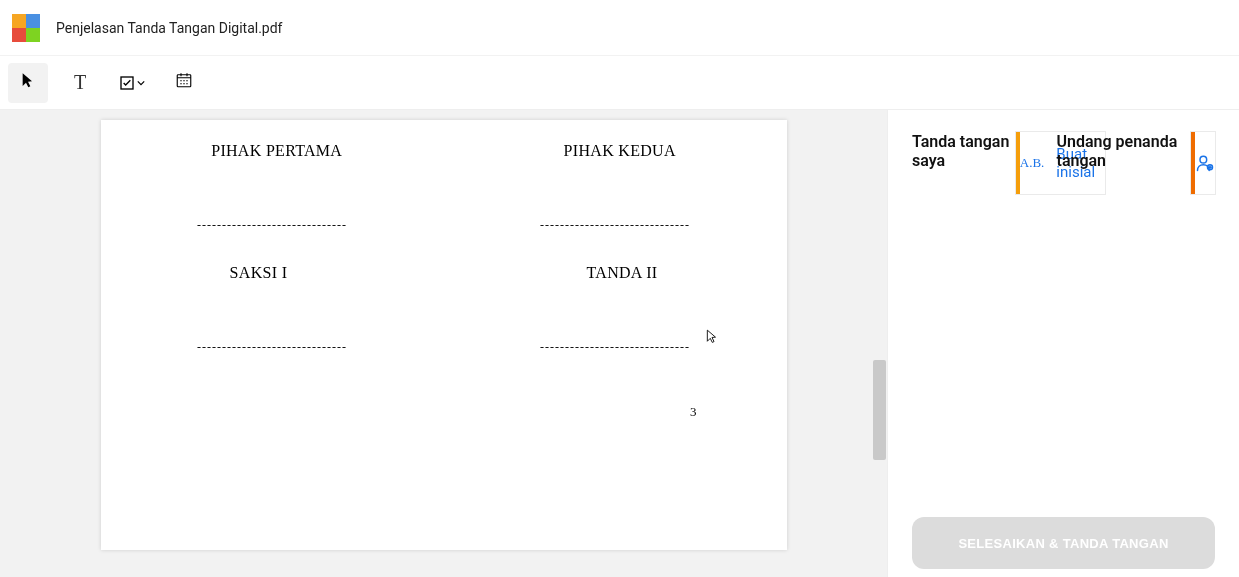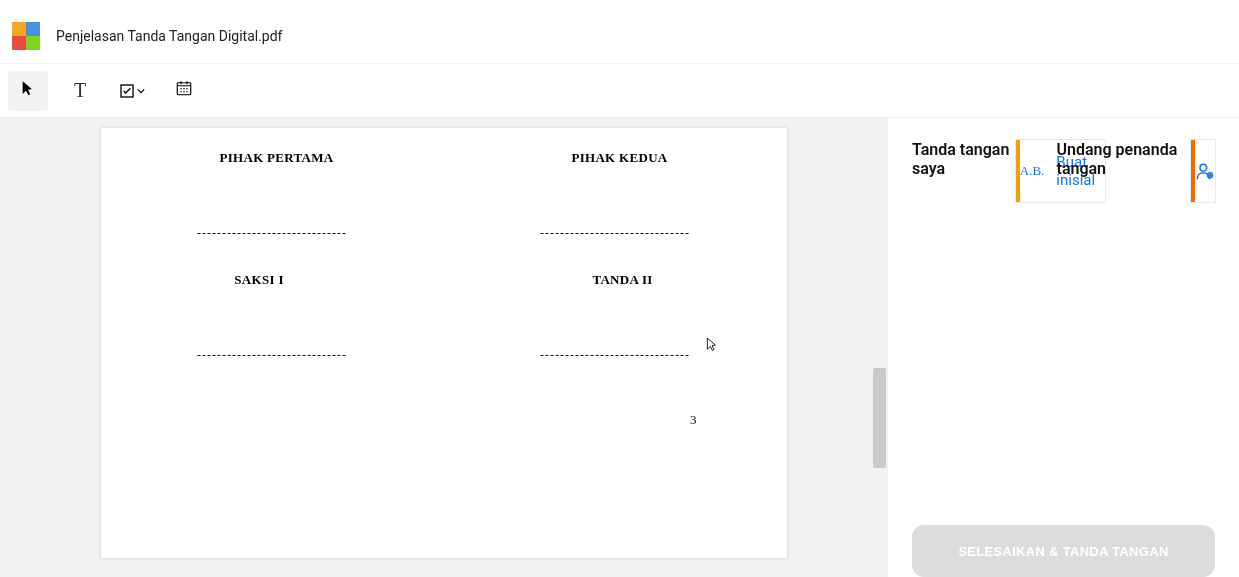--- a/index.html
+++ b/index.html
@@ -7,21 +7,20 @@
     width: 1239px; height: 577px;
     font-family: -apple-system, BlinkMacSystemFont, "Segoe UI", Roboto, Helvetica, Arial, sans-serif;
     background: #fff; overflow: hidden; position: relative;
   }
 
   
   .app-header {
     display: flex; align-items: center;
     padding: 8px 12px; height: 56px;
     border-bottom: 1px solid #f2f2f2;
-    margin-top: 8px;
   }
   .app-logo {
     display: grid; grid-template-columns: 1fr 1fr; grid-template-rows: 1fr 1fr;
     width: 28px; height: 28px; flex-shrink: 0; margin-right: 16px;
   }
   .app-logo span:nth-child(1){background:#f6a623;}
   .app-logo span:nth-child(2){background:#4a90e2;}
   .app-logo span:nth-child(3){background:#e74c3c;}
   .app-logo span:nth-child(4){background:#7ed321;}
   .file-meta .file-name { font-size: 14px; color:#222; }
@@ -54,21 +53,21 @@
     width:686px; height:430px; margin-top:10px;
     background:#fff; box-shadow:0 0 4px rgba(0,0,0,0.15);
     position:relative;
     font-family:"Times New Roman",serif;
   }
   .sig-row { display:flex; justify-content:space-around; position:absolute; width:100%; }
   .sig-row.row1 { top:22px; }
   .sig-row.row2 { top:98px; }
   .sig-row.row3 { top:144px;gap:41px; }
   .sig-row.row4 { top:220px; }
-  .party { font-weight:bold; font-size:13px; letter-spacing:0.3px; }
+  .party { font-weight:normal; font-size:16px; letter-spacing:0.3px; }
   .dots { font-size:12px; letter-spacing:1px; color:#000; }
   .page-num {
     position:absolute; bottom:130px; right:90px;
     font-size:13px;
   }
   .vscroll {
     position:absolute; right:0; top:0; width:15px; height:100%;
     background:transparent;
   }
   .vscroll-thumb {

